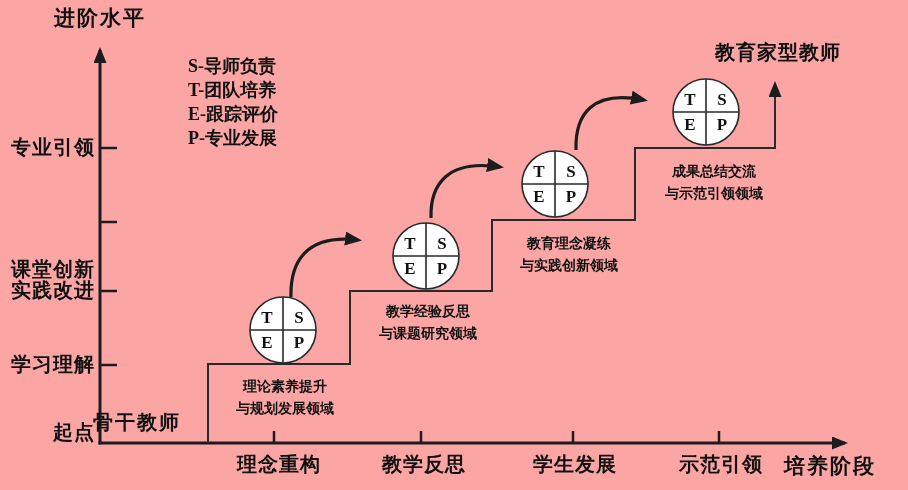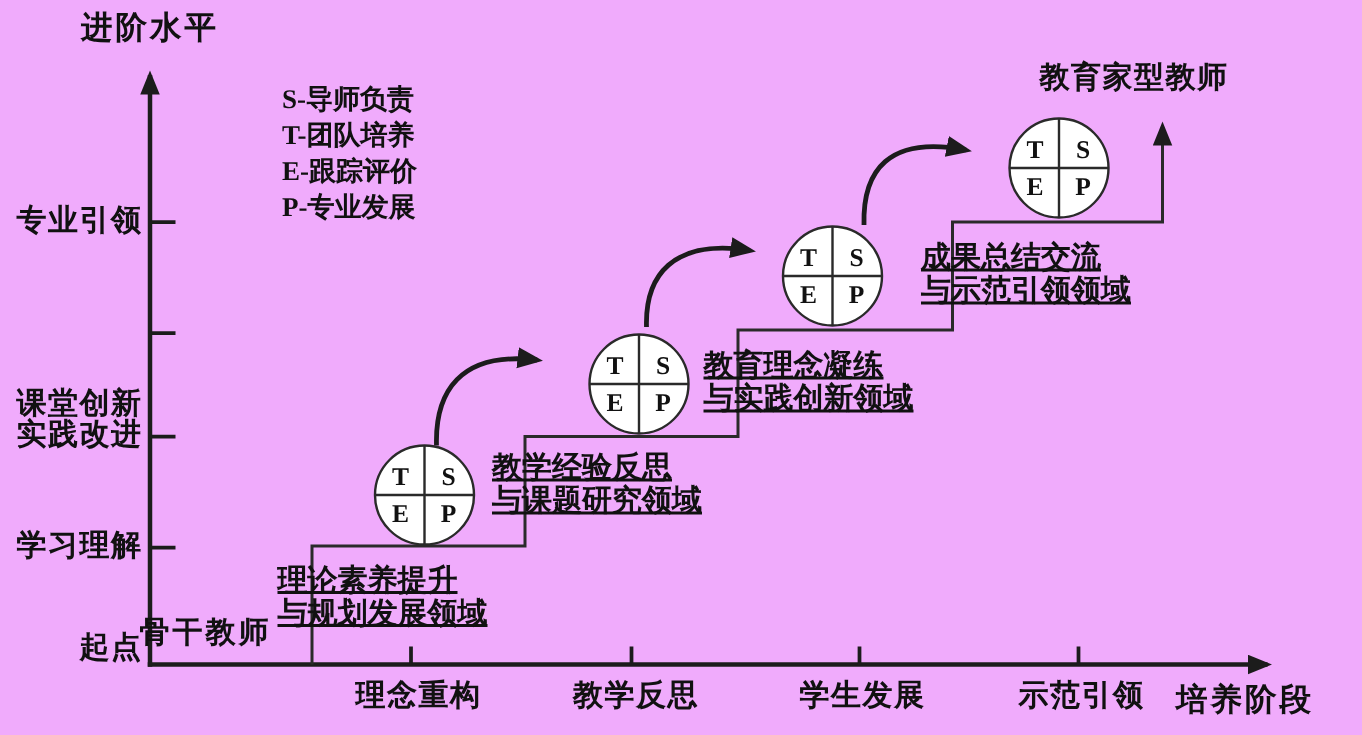--- a/index.html
+++ b/index.html
@@ -1,42 +1,42 @@
 <!DOCTYPE html>
 <html><head>
 <meta charset="utf-8">
 <style>
   html,body{margin:0;padding:0;background:#fff;}
   .stage{
     position:relative;
     width:908px;height:490px;
-    background:#f0abfc;
+    background:#fca5a5;
     font-family:"Liberation Serif","DejaVu Serif",serif;
     overflow:hidden;
   }
   .stage svg{position:absolute;left:0;top:0;}
   .lbl{
     position:absolute;
     font-weight:bold;
     color:#111;
     white-space:nowrap;
     line-height:1.15;
   }
   .axis-title{font-size:21px;letter-spacing:2px;}
   .ytick{width:95px;text-align:right;font-size:20px;letter-spacing:1px;font-family:Liberation Serif, serif;}
   .xtick{width:110px;text-align:center;font-size:20px;letter-spacing:1px;}
   .legend{font-size:18px;line-height:24px;}
-  .steplbl{width:200px;text-align:left;font-size:20px;line-height:22px;text-decoration:underline;}
+  .steplbl{width:200px;text-align:center;font-size:14px;line-height:22px;}
   .quad{
     position:absolute;width:24px;height:24px;
     text-align:center;line-height:24px;
     font-size:17px;font-weight:bold;color:#111;
   }
   .startlbl{width:140px;text-align:left;font-size:20px;letter-spacing:2px;}
-  .goallbl{width:170px;font-size:20px;letter-spacing:1px;}
+  .goallbl{width:170px;text-align:center;font-size:20px;letter-spacing:1px;}
 </style>
 </head>
 <body>
 
 <div class="stage">
 
   <svg width="908" height="490" viewBox="0 0 908 490">
     <defs>
       <marker id="ah" markerUnits="userSpaceOnUse" markerWidth="20" markerHeight="16" refX="13" refY="6.5" orient="auto">
         <path d="M0,0 L16,6.5 L0,13 Z" fill="#1c1c1c"></path>

